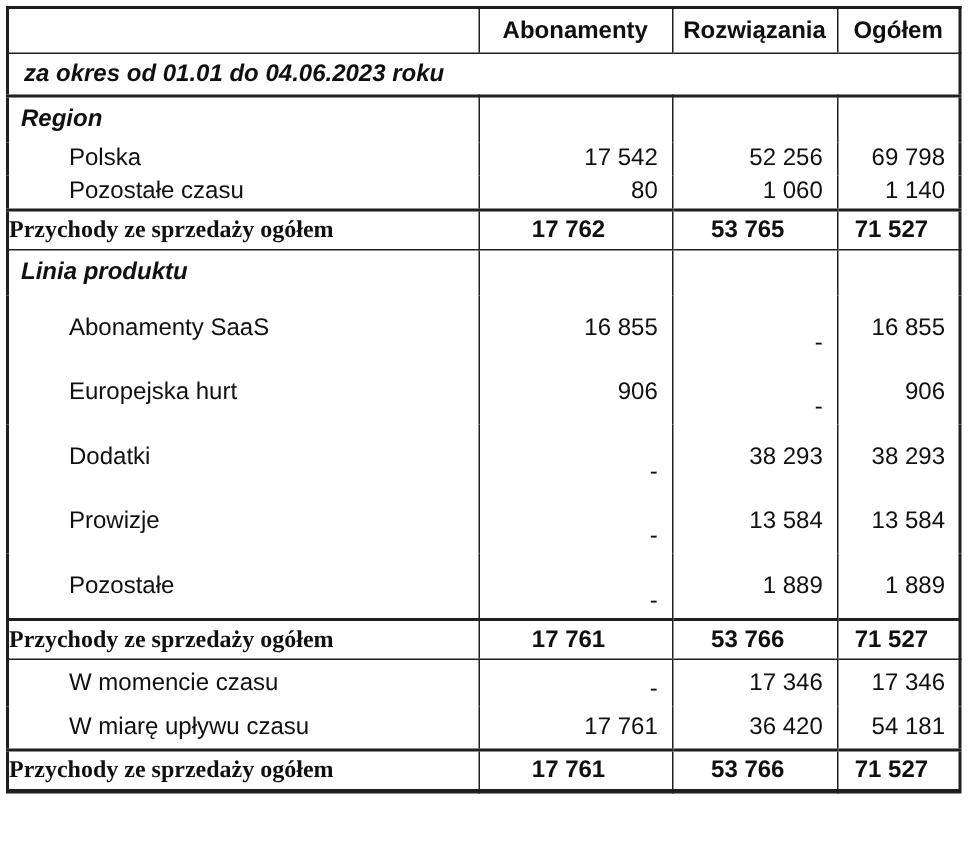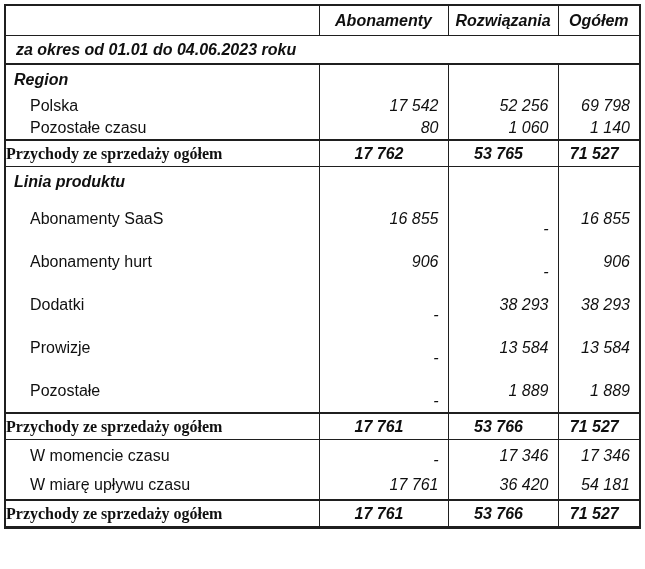--- a/index.html
+++ b/index.html
@@ -35,21 +35,20 @@
     margin: 0;
     vertical-align: middle;
     overflow: hidden;
     white-space: nowrap;
     font-weight: normal;
   }
   
   tr:not(.period-row) th + th,
   tr:not(.period-row) td + td {
     border-left: 1.5px solid #1f1f1f;
-    font-style: italic;
   }
 
   .head-row th {
     height: 29px;
     border-bottom: 1.5px solid #1f1f1f;
     font-weight: bold;
     text-align: center;
   }
   .period-row td {
     height: 27px;
@@ -63,21 +62,21 @@
   .sec-title .lbl {
     font-weight: bold;
     font-style: italic;
     padding-left: 8px;
   }
   .item td  { height: 22px; }
   .tall td  { height: 40px; }
   .titem td { height: 28px; }
 
   .item .lbl, .tall .lbl, .titem .lbl {
-    padding-left: 24px;
+    padding-left: 40px;
     text-align: left;
   }
   .num {
     text-align: right;
     padding-right: 9px;
   }
   .dash {
     vertical-align: bottom;
     padding-bottom: 3px;
     line-height: 1;
@@ -150,21 +149,21 @@
         <td></td>
         <td></td>
       </tr>
       <tr class="tall">
         <td class="lbl">Abonamenty SaaS</td>
         <td class="num">16 855</td>
         <td class="num dash">-</td>
         <td class="num">16 855</td>
       </tr>
       <tr class="tall">
-        <td class="lbl">Abonamenty hurt</td>
+        <td class="lbl">Europejska hurt</td>
         <td class="num">906</td>
         <td class="num dash">-</td>
         <td class="num">906</td>
       </tr>
       <tr class="tall">
         <td class="lbl">Dodatki</td>
         <td class="num dash">-</td>
         <td class="num">38 293</td>
         <td class="num">38 293</td>
       </tr>

